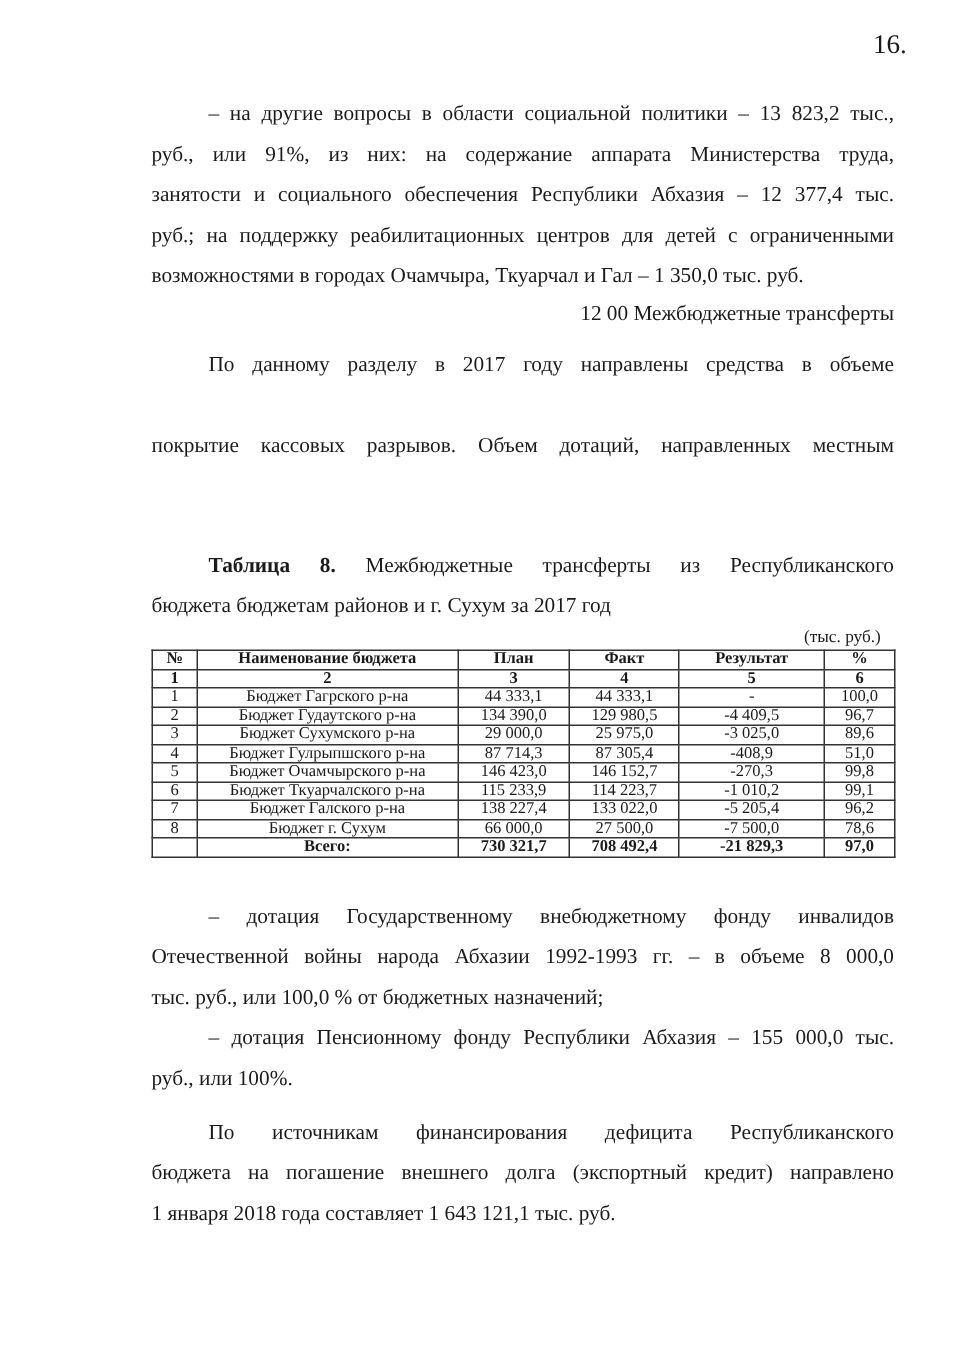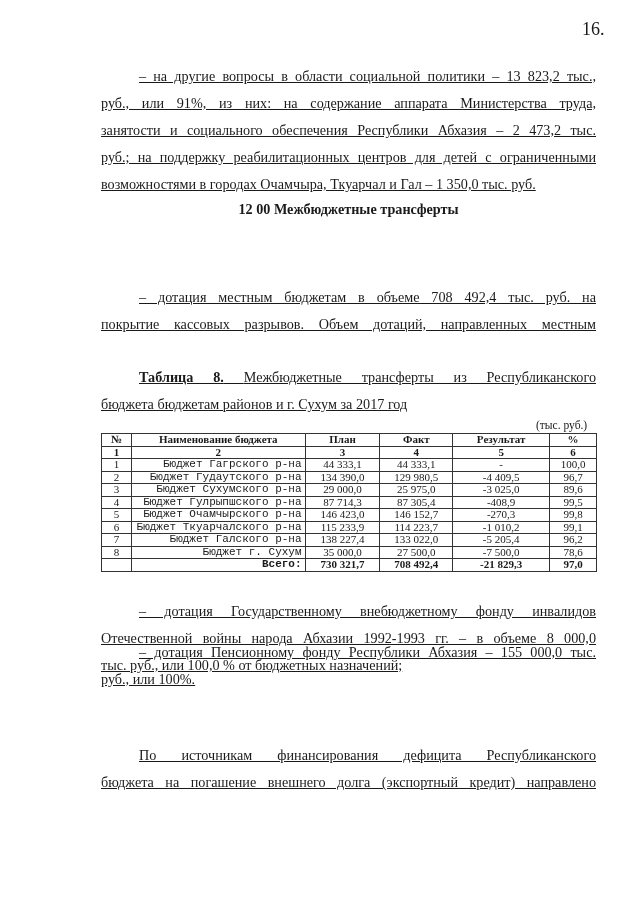--- a/index.html
+++ b/index.html
@@ -2,52 +2,52 @@
 <html><head>
 <meta charset="utf-8">
 <style>
   html, body { margin: 0; padding: 0; }
   body {
     width: 640px; height: 905px; background: #ffffff; position: relative; overflow: hidden;
     font-family: "Liberation Serif", "DejaVu Serif", serif; color: #1a1a1a;
   }
   .page-num { position: absolute; top: 19px; left: 582px; font-size: 18px; }
   .p { position: absolute; left: 101px; width: 495px; font-size: 14.2px; line-height: 27px; text-align: justify; }
-  .p .line { display: block; text-align: justify; text-align-last: justify; white-space: nowrap; height: 27px; text-decoration: underline; }
+  .p .line { display: block; text-align: justify; text-align-last: justify; white-space: nowrap; height: 27px; }
   .p .line.last { text-align-last: left; }
   .indent { padding-left: 38px; }
-  .heading { position: absolute; top: 201px; left: 101px; width: 495px; text-align: center; font-weight: bold; font-size: 14.2px; }
+  .heading { position: absolute; top: 201px; left: 101px; width: 495px; text-align: right; font-weight: normal; font-size: 14.2px; }
   .unit { position: absolute; top: 419px; left: 536px; font-size: 11.5px; text-align: center; }
   table.t { position: absolute; top: 433px; left: 101px; width: 496px; border-collapse: collapse; font-size: 11px; }
   table.t td, table.t th { border: 1px solid #333; padding: 0 3px; height: 11.5px; line-height: 11.5px; }
   table.t th { font-weight: bold; text-align: center; }
   .c { text-align: center; }
   .b { font-weight: bold; }
-  .l { text-align: right; font-family: Liberation Mono, monospace; }
+  .l { text-align: center; }
 </style>
 </head>
 <body>
 
 <div class="page-num">16.</div>
 
 <div class="p" style="top:63px;">
   <span class="line indent">– на другие вопросы в области социальной политики – 13 823,2 тыс.,</span>
   <span class="line">руб., или 91%, из них: на содержание аппарата Министерства труда,</span>
-  <span class="line">занятости и социального обеспечения Республики Абхазия – 2 473,2 тыс.</span>
+  <span class="line">занятости и социального обеспечения Республики Абхазия – 12 377,4 тыс.</span>
   <span class="line">руб.; на поддержку реабилитационных центров для детей с ограниченными</span>
   <span class="line last">возможностями  в городах Очамчыра, Ткуарчал и Гал – 1 350,0 тыс. руб.</span>
 </div>
 
 <div class="heading">12 00 Межбюджетные трансферты</div>
 
 <div class="p" style="top:230px;">
+  <span class="line indent">По данному разделу в 2017 году направлены средства в объеме</span>
 </div>
 
 <div class="p" style="top:284px;">
-  <span class="line indent">– дотация местным бюджетам в объеме 708 492,4 тыс. руб. на</span>
   <span class="line">покрытие кассовых разрывов. Объем дотаций, направленных местным</span>
 </div>
 
 <div class="p" style="top:364px;">
   <span class="line indent"><b>Таблица 8.</b>&nbsp;<span>Межбюджетные трансферты из Республиканского</span></span>
   <span class="line last">бюджета бюджетам районов и г. Сухум за 2017 год</span>
 </div>
 
 <div class="unit">(тыс. руб.)</div>
 
@@ -100,21 +100,21 @@
     <td class="c">25 975,0</td>
     <td class="c">-3 025,0</td>
     <td class="c">89,6</td>
   </tr>
   <tr>
     <td class="c">4</td>
     <td class="l">Бюджет Гулрыпшского р-на</td>
     <td class="c">87 714,3</td>
     <td class="c">87 305,4</td>
     <td class="c">-408,9</td>
-    <td class="c">99,5</td>
+    <td class="c">51,0</td>
   </tr>
   <tr>
     <td class="c">5</td>
     <td class="l">Бюджет Очамчырского р-на</td>
     <td class="c">146 423,0</td>
     <td class="c">146 152,7</td>
     <td class="c">-270,3</td>
     <td class="c">99,8</td>
   </tr>
   <tr>
@@ -129,21 +129,21 @@
     <td class="c">7</td>
     <td class="l">Бюджет Галского р-на</td>
     <td class="c">138 227,4</td>
     <td class="c">133 022,0</td>
     <td class="c">-5 205,4</td>
     <td class="c">96,2</td>
   </tr>
   <tr>
     <td class="c">8</td>
     <td class="l">Бюджет г. Сухум</td>
-    <td class="c">35 000,0</td>
+    <td class="c">66 000,0</td>
     <td class="c">27 500,0</td>
     <td class="c">-7 500,0</td>
     <td class="c">78,6</td>
   </tr>
   <tr>
     <td class="c b"></td>
     <td class="l b">Всего:</td>
     <td class="c b">730 321,7</td>
     <td class="c b">708 492,4</td>
     <td class="c b">-21 829,3</td>
@@ -151,21 +151,22 @@
   </tr>
 </tbody>
   </table>
 
 <div class="p" style="top:598px;">
   <span class="line indent">– дотация Государственному внебюджетному фонду инвалидов</span>
   <span class="line">Отечественной войны народа Абхазии 1992-1993 гг. – в объеме 8 000,0</span>
   <span class="line last">тыс. руб., или 100,0 % от бюджетных назначений;</span>
 </div>
 
-<div class="p" style="top:639px;">
+<div class="p" style="top:679px;">
   <span class="line indent">– дотация Пенсионному фонду Республики Абхазия – 155 000,0 тыс.</span>
   <span class="line last">руб., или 100%.</span>
 </div>
 
 <div class="p" style="top:742px;">
   <span class="line indent">По источникам финансирования дефицита Республиканского</span>
   <span class="line">бюджета на погашение внешнего долга (экспортный кредит) направлено</span>
+  <span class="line last">1 января 2018 года составляет 1 643 121,1 тыс. руб.</span>
 </div>
 
 </body></html>

